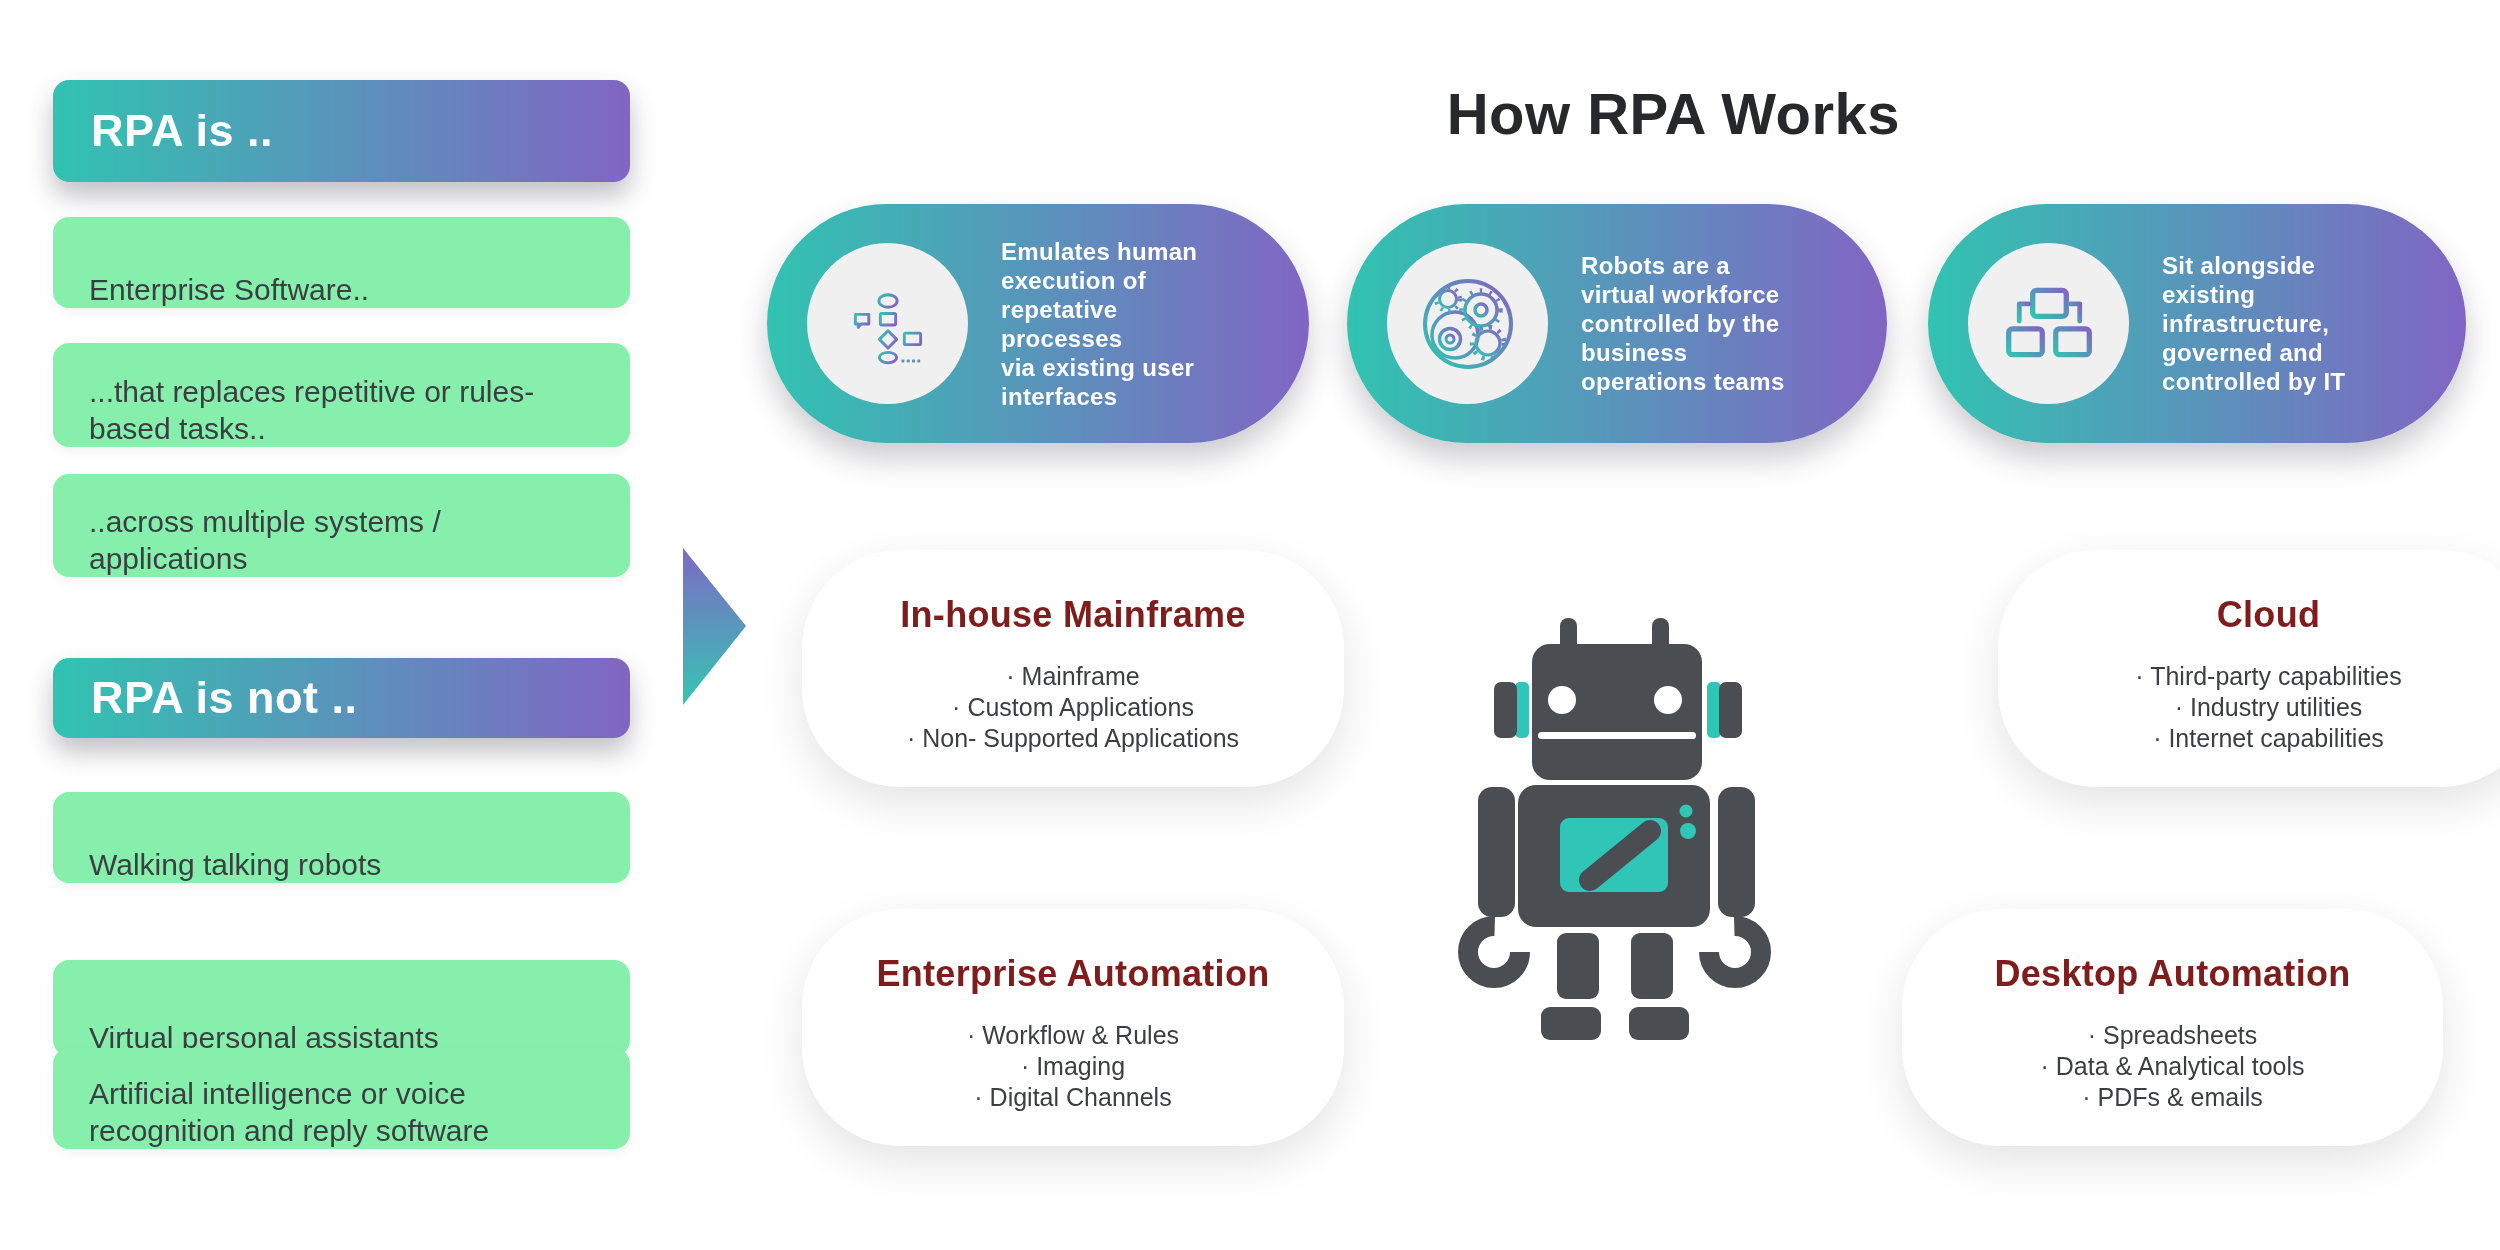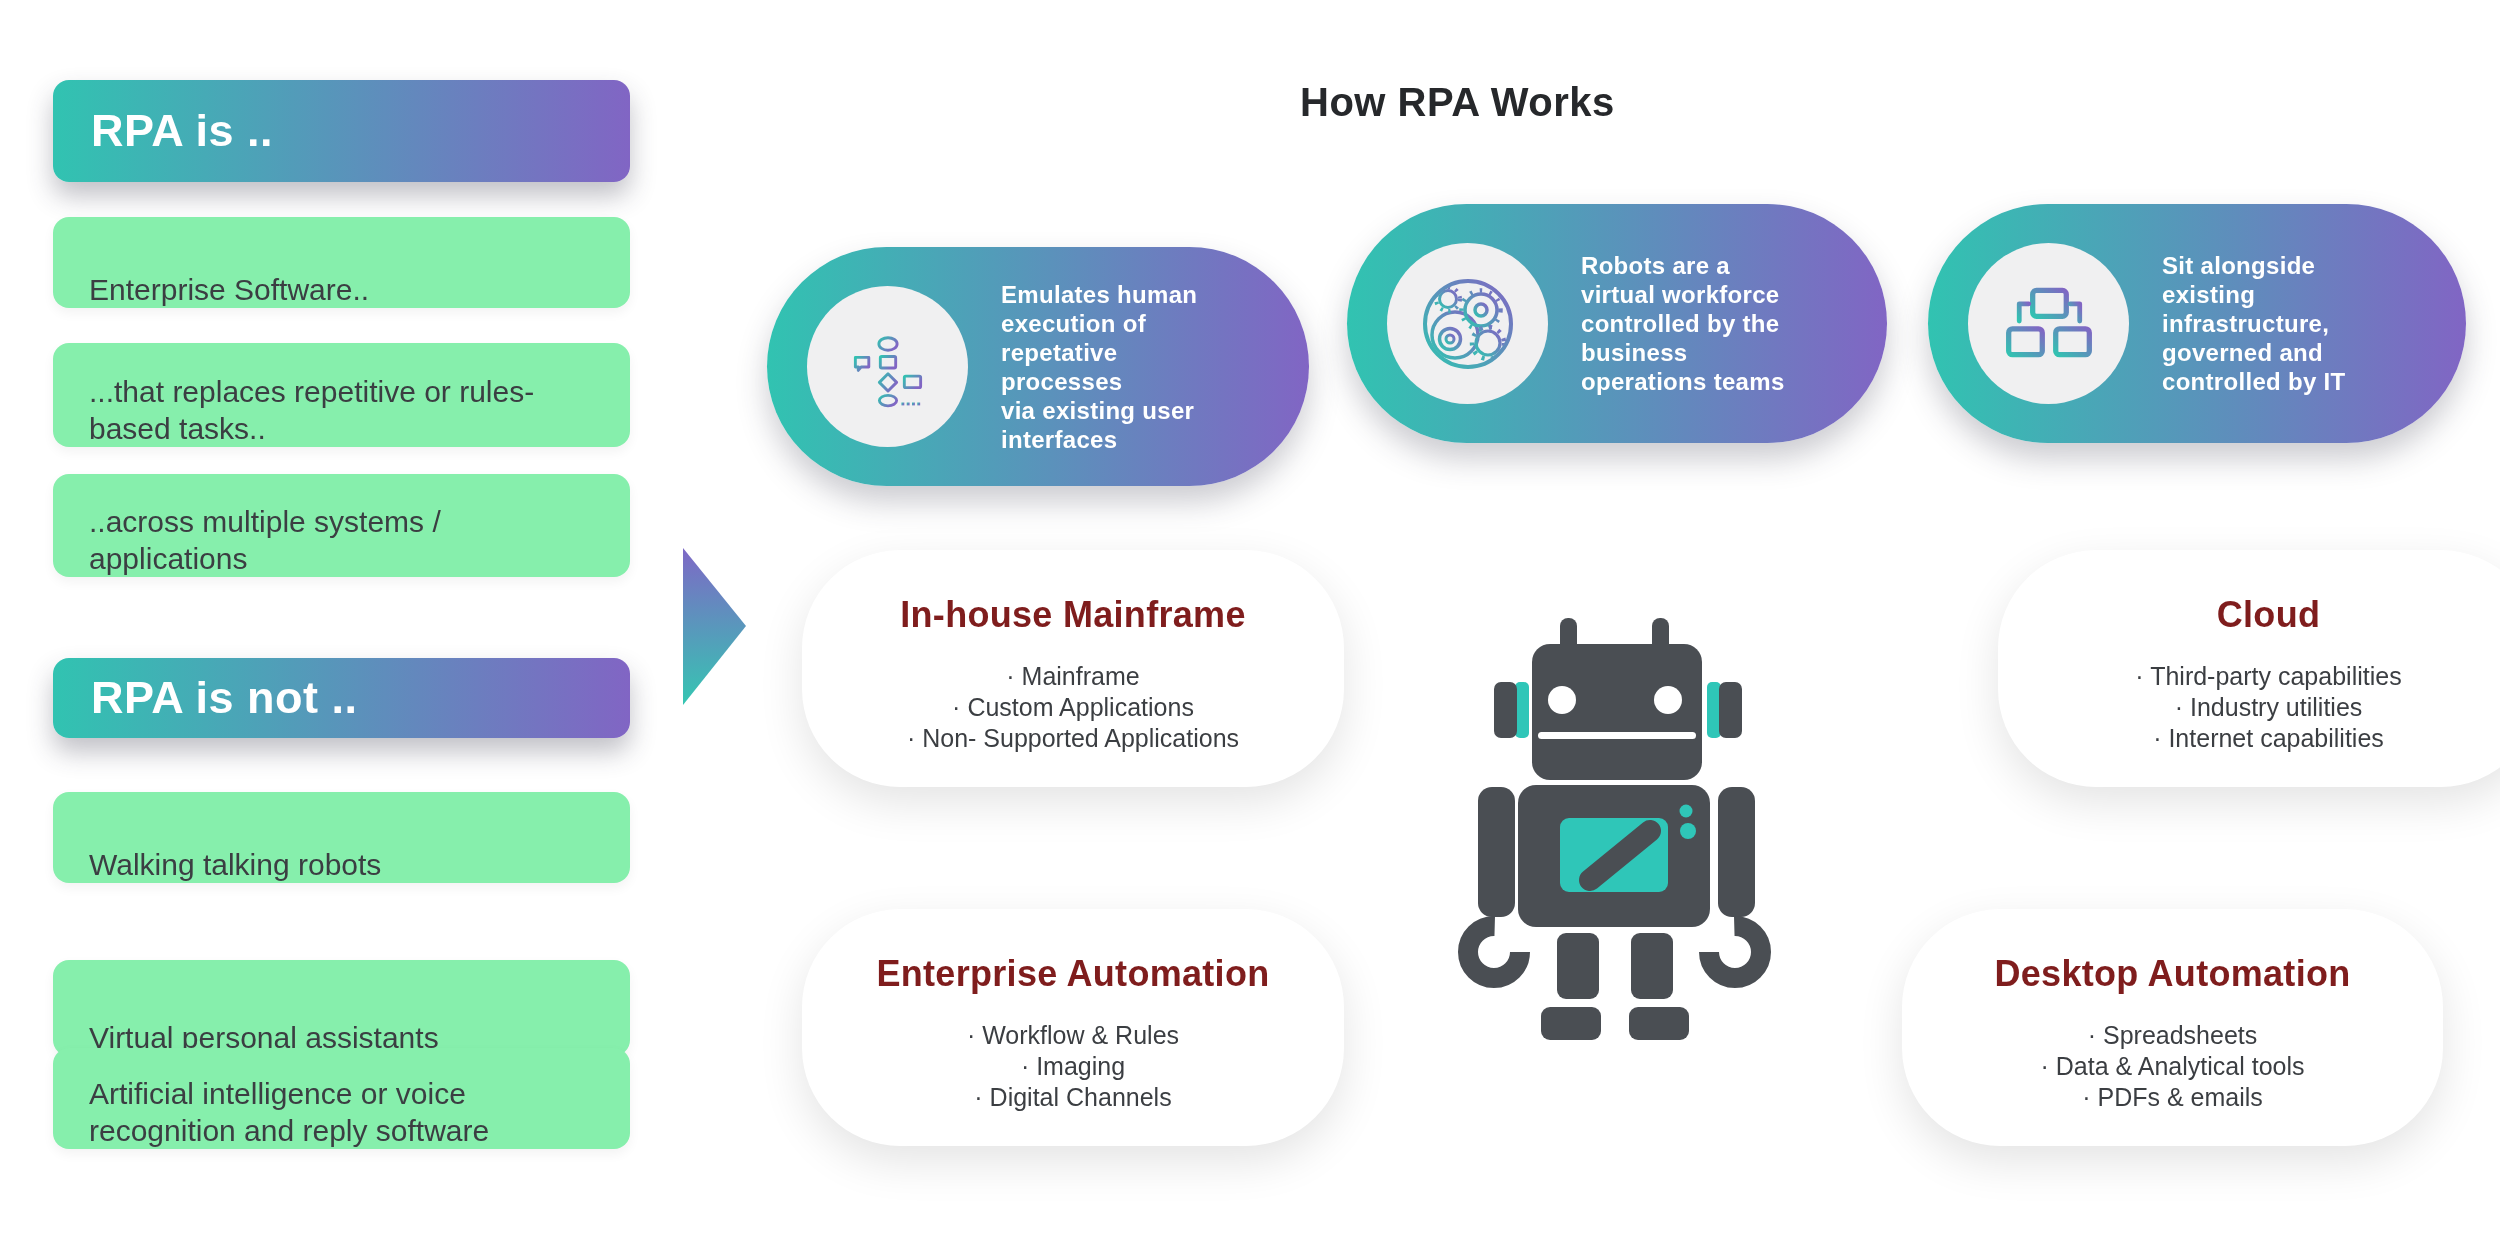--- a/index.html
+++ b/index.html
@@ -36,32 +36,32 @@
   .b4 { top: 792px;  height: 91px;  }
   .b5 { top: 920px;  height: 96px; margin-top: 40px;  }
   .b6 { top: 1048px; height: 101px; }
 
   
   .arrow { position: absolute; left: 683px; top: 548px; width: 63px; height: 157px; }
 
   
   .page-title {
     position: absolute; left: 1300px; top: 80px; width: 600px;
-    text-align: left; font-size: 40px; font-weight: 800;
+    text-align: right; font-size: 58px; font-weight: 800;
     color: #26282b; letter-spacing: 0.5px;
   }
 
   
   .pill {
     position: absolute; top: 204px; height: 239px;
     border-radius: 120px;
     background: linear-gradient(90deg, #31c3b1 0%, #8165c4 100%);
     box-shadow: 0 16px 30px rgba(50,50,70,0.25);
   }
-  .p1 { left: 767px;  width: 542px; margin-top: 43px; }
+  .p1 { left: 767px;  width: 542px; }
   .p2 { left: 1347px; width: 540px; }
   .p3 { left: 1928px; width: 538px; }
   .pill-circle {
     position: absolute; left: 40px; top: 39px;
     width: 161px; height: 161px; border-radius: 50%;
     background: #f0f0f1;
     display: flex; align-items: center; justify-content: center;
   }
   .pill-text {
     position: absolute; left: 234px; right: 26px; top: 0; height: 100%;

